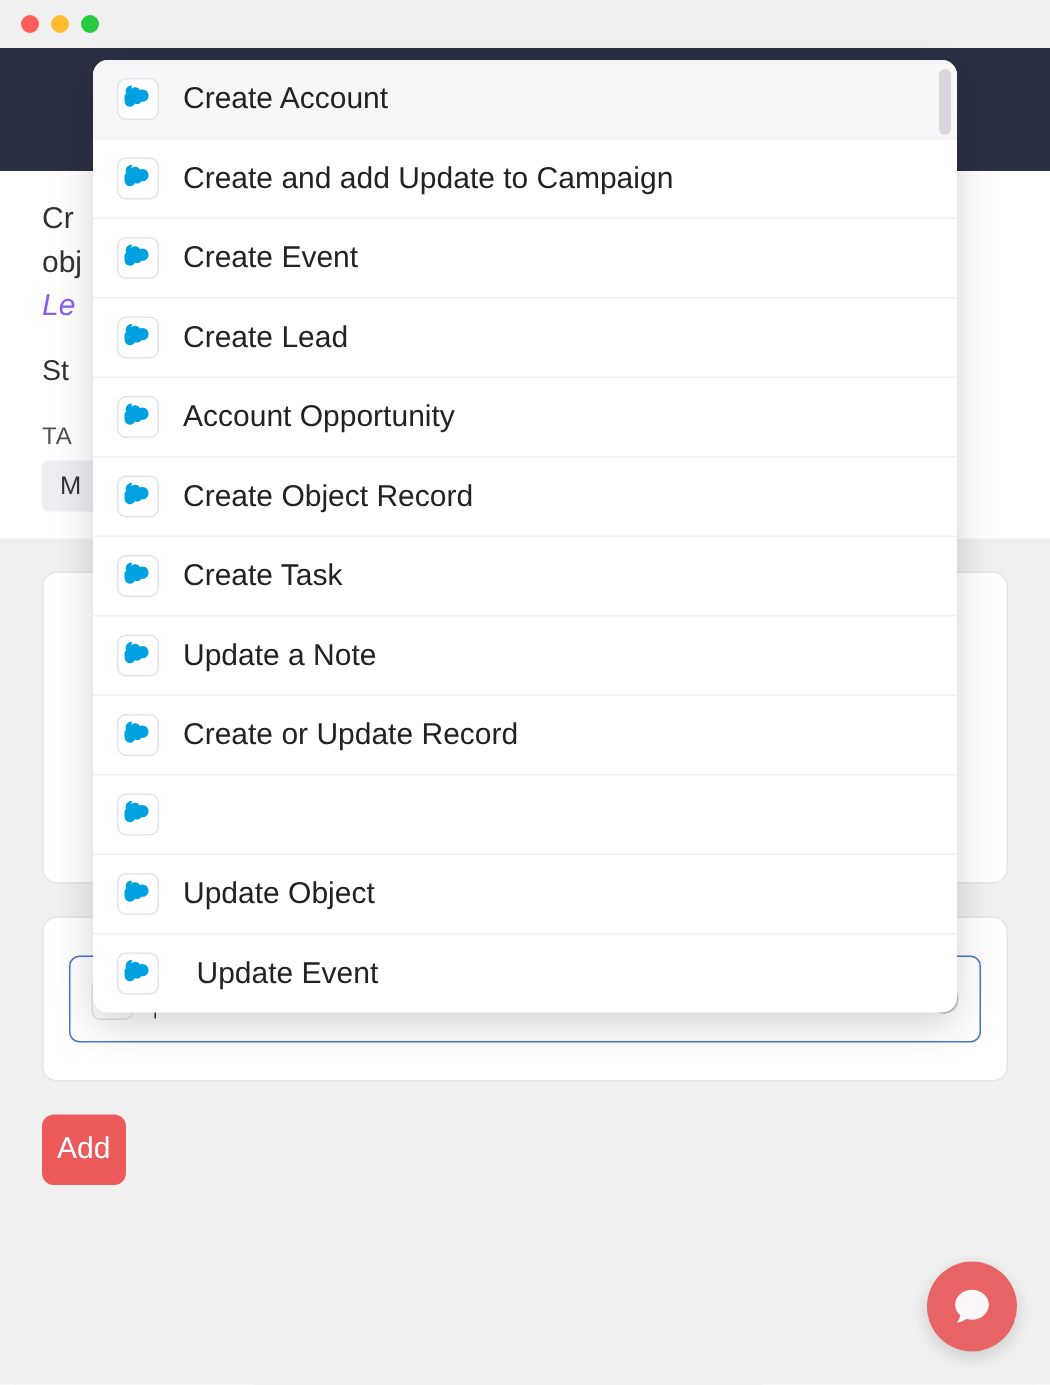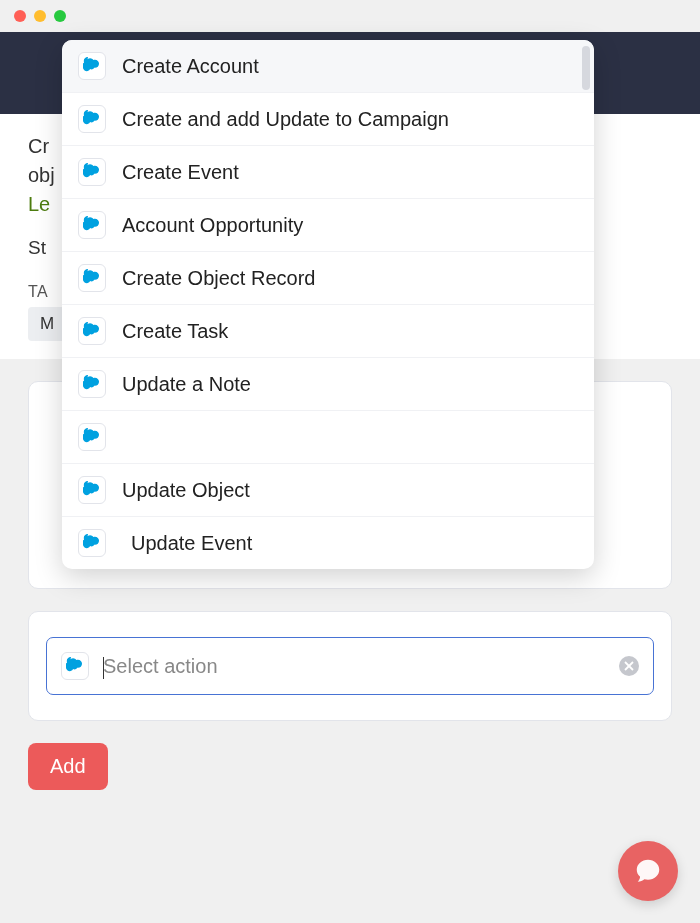--- a/index.html
+++ b/index.html
@@ -36,21 +36,21 @@
       background: #2b3044;
     }
     .content {
       background: #fff;
       margin: 0;
       padding: 18px 28px;
       font-size: 20px;
       color: #333;
     }
     .content .text-snippet { line-height: 1.45; }
-    .content .red-text { color: #4d7c0f; }
+    .content .red-text { color: #8b5cf6; font-style: italic; }
     .content .label-row { margin-top: 18px; color: #333; font-size: 19px;}
     .content .tags-label { margin-top: 24px; font-size: 16px; letter-spacing: 0.5px; color: #555;}
     .tag-chip {
       display: inline-block;
       background: #eceef1;
       padding: 7px 12px;
       border-radius: 4px;
       margin-top: 6px;
       font-size: 17px;
       color: #333;
@@ -114,21 +114,21 @@
       align-items: center;
       justify-content: center;
     }
     .clear-btn svg { width: 10px; height: 10px; }
     .add-btn {
       margin: 22px 28px;
       background: #ec5a5a;
       color: #fff;
       border: none;
       border-radius: 8px;
-      padding: 12px 22px;
+      padding: 12px 10px;
       font-size: 20px;
       font-weight: 500;
       cursor: pointer;
     }
     .chat-fab {
       position: absolute;
       right: 22px;
       bottom: 22px;
       width: 60px;
       height: 60px;
@@ -137,21 +137,21 @@
       display: flex;
       align-items: center;
       justify-content: center;
       box-shadow: 0 4px 12px rgba(0,0,0,0.15);
     }
     
     .dropdown {
       position: absolute;
       top: 40px;
       left: 62px;
-      width: 532px;
+      width: 576px;
       background: #fff;
       border-radius: 10px;
       box-shadow: 0 8px 28px rgba(0,0,0,0.18);
       overflow: hidden;
       z-index: 20;
     }
     .dropdown-item {
       display: flex;
       align-items: center;
       padding: 12px 16px;
@@ -259,20 +259,28 @@
             </svg>
           </div>
           <span>Create Event</span>
         </div>
         <div class="dropdown-item">
           <div class="sf-icon-box">
             <svg viewBox="0 0 24 24" width="18" height="18" fill="#00a1e0">
               <path d="M10 6c1.2-1.3 2.9-2 4.7-2 2.4 0 4.5 1.3 5.6 3.3.9-.4 1.9-.6 3-.6 4 0 7.2 3.3 7.2 7.3s-3.2 7.3-7.2 7.3c-.5 0-1 0-1.4-.1-1 1.7-2.8 2.8-4.9 2.8-.9 0-1.7-.2-2.5-.6-1 2.3-3.3 3.9-5.9 3.9-2.8 0-5.1-1.7-6-4.2-.4.1-.8.1-1.3.1C3.7 23.2 1 20.5 1 17.1c0-2.3 1.2-4.3 3-5.3-.4-.9-.6-1.8-.6-2.8 0-3.8 3.1-6.9 6.9-6.9.3 0 .5 0 .7 0" transform="scale(0.75) translate(-2,-2)"></path>
             </svg>
           </div>
+          <span>Create Lead</span>
+        </div>
+        <div class="dropdown-item">
+          <div class="sf-icon-box">
+            <svg viewBox="0 0 24 24" width="18" height="18" fill="#00a1e0">
+              <path d="M10 6c1.2-1.3 2.9-2 4.7-2 2.4 0 4.5 1.3 5.6 3.3.9-.4 1.9-.6 3-.6 4 0 7.2 3.3 7.2 7.3s-3.2 7.3-7.2 7.3c-.5 0-1 0-1.4-.1-1 1.7-2.8 2.8-4.9 2.8-.9 0-1.7-.2-2.5-.6-1 2.3-3.3 3.9-5.9 3.9-2.8 0-5.1-1.7-6-4.2-.4.1-.8.1-1.3.1C3.7 23.2 1 20.5 1 17.1c0-2.3 1.2-4.3 3-5.3-.4-.9-.6-1.8-.6-2.8 0-3.8 3.1-6.9 6.9-6.9.3 0 .5 0 .7 0" transform="scale(0.75) translate(-2,-2)"></path>
+            </svg>
+          </div>
           <span>Account Opportunity</span>
         </div>
         <div class="dropdown-item">
           <div class="sf-icon-box">
             <svg viewBox="0 0 24 24" width="18" height="18" fill="#00a1e0">
               <path d="M10 6c1.2-1.3 2.9-2 4.7-2 2.4 0 4.5 1.3 5.6 3.3.9-.4 1.9-.6 3-.6 4 0 7.2 3.3 7.2 7.3s-3.2 7.3-7.2 7.3c-.5 0-1 0-1.4-.1-1 1.7-2.8 2.8-4.9 2.8-.9 0-1.7-.2-2.5-.6-1 2.3-3.3 3.9-5.9 3.9-2.8 0-5.1-1.7-6-4.2-.4.1-.8.1-1.3.1C3.7 23.2 1 20.5 1 17.1c0-2.3 1.2-4.3 3-5.3-.4-.9-.6-1.8-.6-2.8 0-3.8 3.1-6.9 6.9-6.9.3 0 .5 0 .7 0" transform="scale(0.75) translate(-2,-2)"></path>
             </svg>
           </div>
           <span>Create Object Record</span>
         </div>
@@ -291,20 +299,28 @@
             </svg>
           </div>
           <span>Update a Note</span>
         </div>
         <div class="dropdown-item">
           <div class="sf-icon-box">
             <svg viewBox="0 0 24 24" width="18" height="18" fill="#00a1e0">
               <path d="M10 6c1.2-1.3 2.9-2 4.7-2 2.4 0 4.5 1.3 5.6 3.3.9-.4 1.9-.6 3-.6 4 0 7.2 3.3 7.2 7.3s-3.2 7.3-7.2 7.3c-.5 0-1 0-1.4-.1-1 1.7-2.8 2.8-4.9 2.8-.9 0-1.7-.2-2.5-.6-1 2.3-3.3 3.9-5.9 3.9-2.8 0-5.1-1.7-6-4.2-.4.1-.8.1-1.3.1C3.7 23.2 1 20.5 1 17.1c0-2.3 1.2-4.3 3-5.3-.4-.9-.6-1.8-.6-2.8 0-3.8 3.1-6.9 6.9-6.9.3 0 .5 0 .7 0" transform="scale(0.75) translate(-2,-2)"></path>
             </svg>
           </div>
+          <span>Create or Update Record</span>
+        </div>
+        <div class="dropdown-item">
+          <div class="sf-icon-box">
+            <svg viewBox="0 0 24 24" width="18" height="18" fill="#00a1e0">
+              <path d="M10 6c1.2-1.3 2.9-2 4.7-2 2.4 0 4.5 1.3 5.6 3.3.9-.4 1.9-.6 3-.6 4 0 7.2 3.3 7.2 7.3s-3.2 7.3-7.2 7.3c-.5 0-1 0-1.4-.1-1 1.7-2.8 2.8-4.9 2.8-.9 0-1.7-.2-2.5-.6-1 2.3-3.3 3.9-5.9 3.9-2.8 0-5.1-1.7-6-4.2-.4.1-.8.1-1.3.1C3.7 23.2 1 20.5 1 17.1c0-2.3 1.2-4.3 3-5.3-.4-.9-.6-1.8-.6-2.8 0-3.8 3.1-6.9 6.9-6.9.3 0 .5 0 .7 0" transform="scale(0.75) translate(-2,-2)"></path>
+            </svg>
+          </div>
         </div>
         <div class="dropdown-item">
           <div class="sf-icon-box">
             <svg viewBox="0 0 24 24" width="18" height="18" fill="#00a1e0">
               <path d="M10 6c1.2-1.3 2.9-2 4.7-2 2.4 0 4.5 1.3 5.6 3.3.9-.4 1.9-.6 3-.6 4 0 7.2 3.3 7.2 7.3s-3.2 7.3-7.2 7.3c-.5 0-1 0-1.4-.1-1 1.7-2.8 2.8-4.9 2.8-.9 0-1.7-.2-2.5-.6-1 2.3-3.3 3.9-5.9 3.9-2.8 0-5.1-1.7-6-4.2-.4.1-.8.1-1.3.1C3.7 23.2 1 20.5 1 17.1c0-2.3 1.2-4.3 3-5.3-.4-.9-.6-1.8-.6-2.8 0-3.8 3.1-6.9 6.9-6.9.3 0 .5 0 .7 0" transform="scale(0.75) translate(-2,-2)"></path>
             </svg>
           </div>
           <span>Update Object</span>
         </div>
         <div class="dropdown-item">

